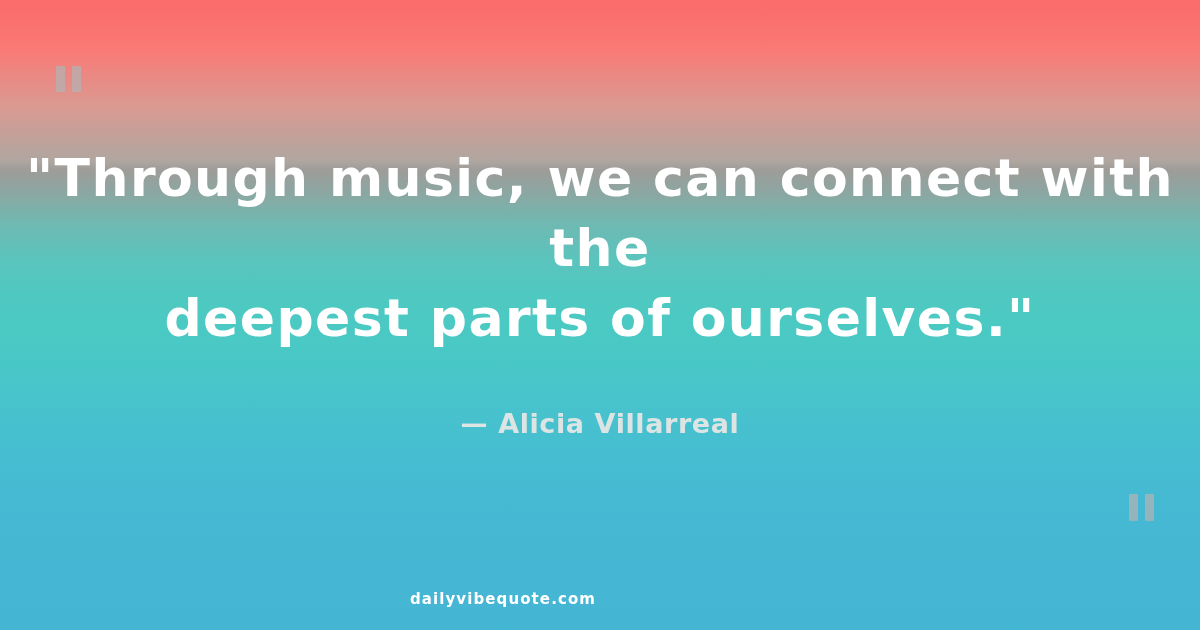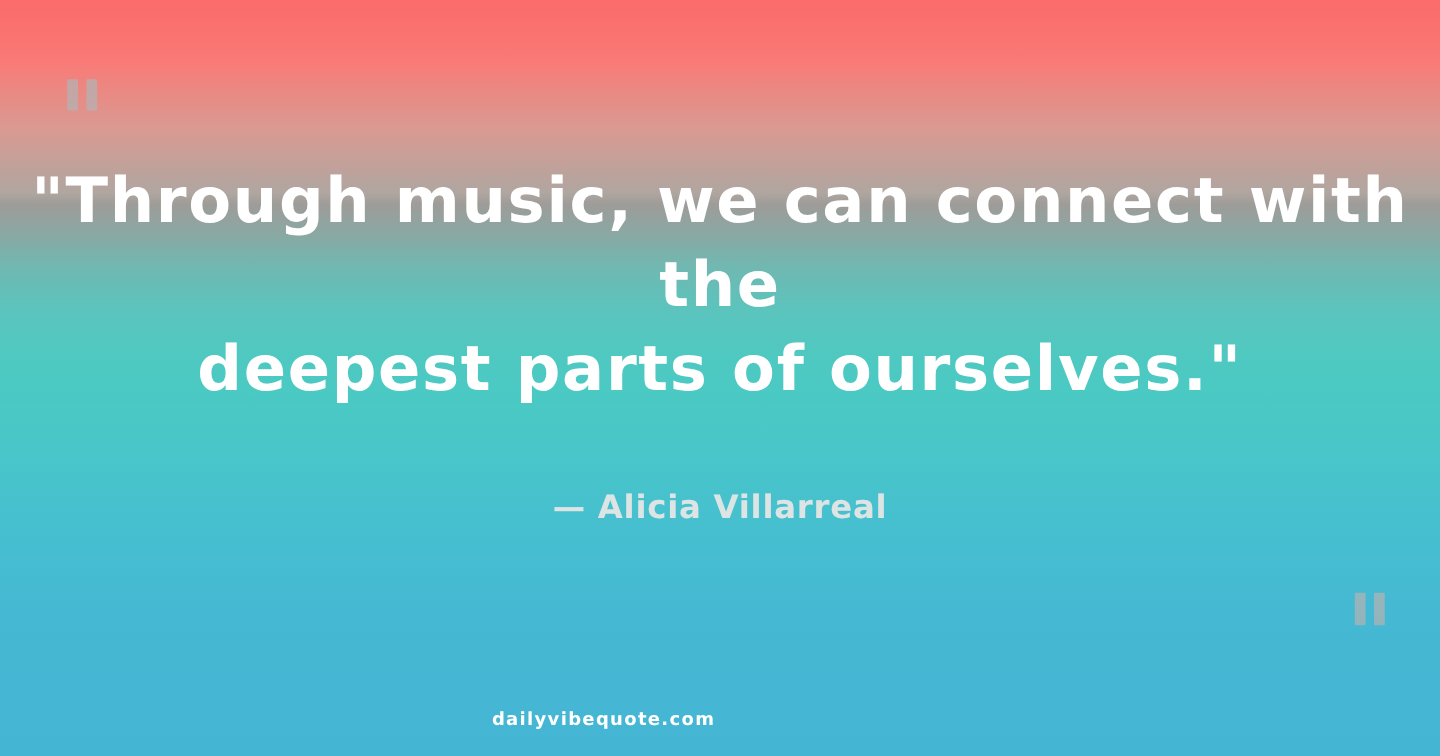--- a/index.html
+++ b/index.html
@@ -96,21 +96,21 @@
     text-align: center;
     color: #ffffff;
     font-size: 52px;
     font-weight: 700;
     line-height: 70px;
     letter-spacing: 1.4px;
     text-rendering: optimizeLegibility;
   }
 
   .attribution {
-    margin: 16px;
+    margin: 6px;
     padding-top: 48px;
     text-align: center;
     color: #dde4e4;
     font-size: 27px;
     font-weight: 700;
     letter-spacing: 0.6px;
     line-height: 34px;
   }
 
   .site-footer {

